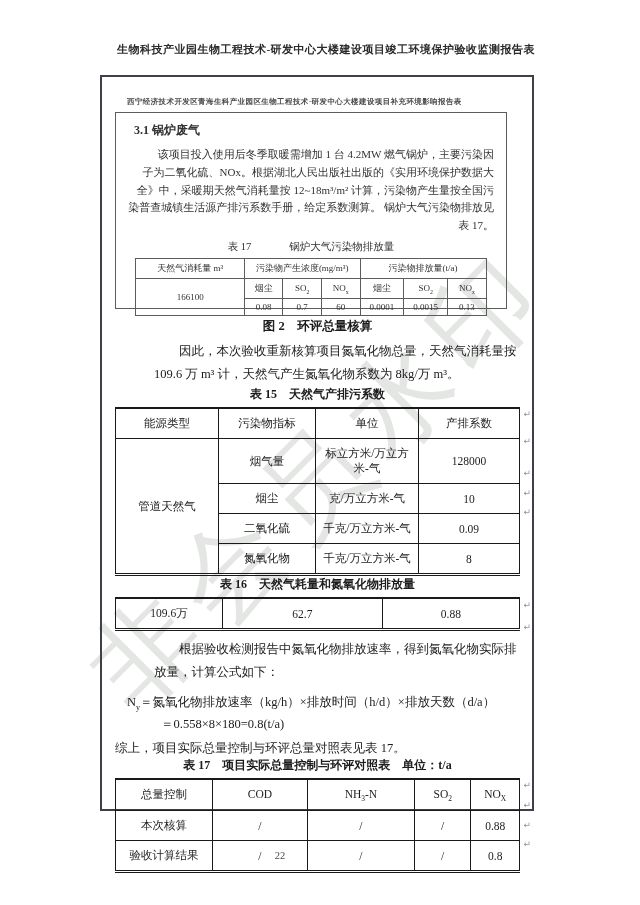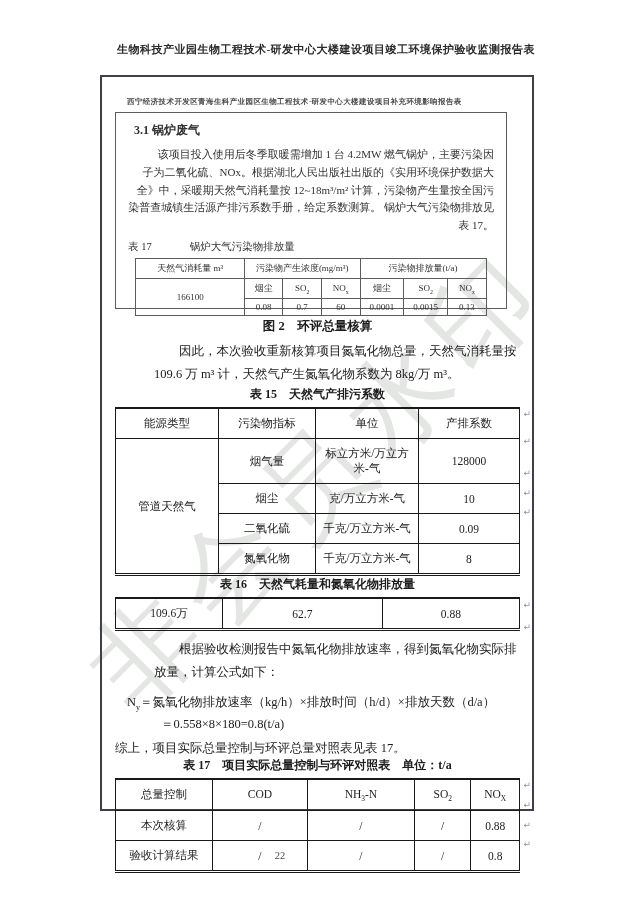--- a/index.html
+++ b/index.html
@@ -37,21 +37,21 @@
     margin:0 14px 5px 13px; letter-spacing:0.4px;
   }
   .scan-box {
     border:1px solid #5c5c5c;
     margin:0 14px 0 1px;
     padding:7px 12px 6px 12px;
     height:197px; color:#323232;
   }
   .scan-heading { font-size:12px; font-weight:bold; margin:2px 0 7px 6px; }
   .scan-para { font-size:11px; line-height:1.62; text-indent:2em; margin:0 0 5px 0;text-align:right; }
-  .scan-table-caption { text-align:left; font-size:10.5px; margin:2px 0 4px 0; color:#323232; }
+  .scan-table-caption { text-align:center; font-size:10.5px; margin:2px 0 4px 0; color:#323232; }
   .scan-table-caption .lbl { margin-right:38px; }
   .scan-table { width:96%; margin:0 auto; border-collapse:collapse; font-size:9px; text-align:center; color:#323232; }
   .scan-table th, .scan-table td { border:1px solid #5c5c5c; padding:3px 1px; font-weight:normal; }
   
   .fig-caption { text-align:center; font-weight:bold; font-size:12.5px; margin:9px 0 5px 0; }
   .para { font-size:12.5px; line-height:1.85; margin:0 1px; }
   .indent { text-indent:2em;margin-left:40px; }
   .table-caption { text-align:center; font-weight:bold; font-size:12px; margin:0 0 4px 0; }
   .table-wrap { position:relative; margin:0 1px; }
   .doc-table {

